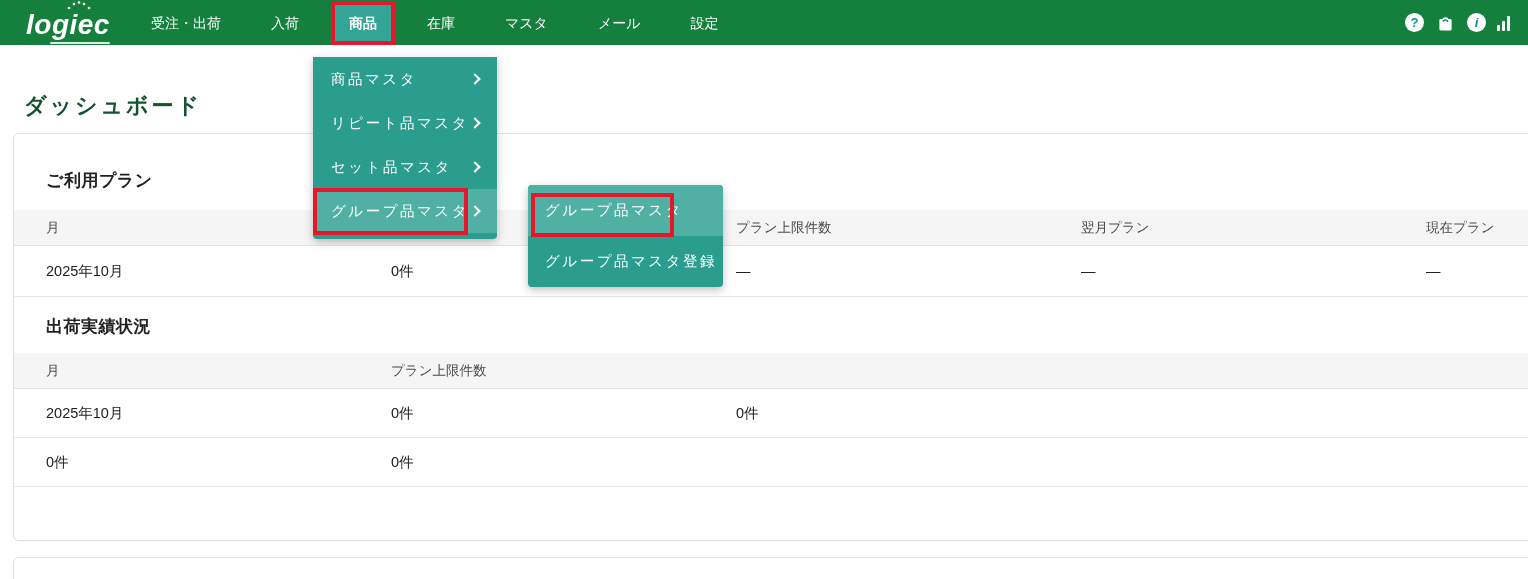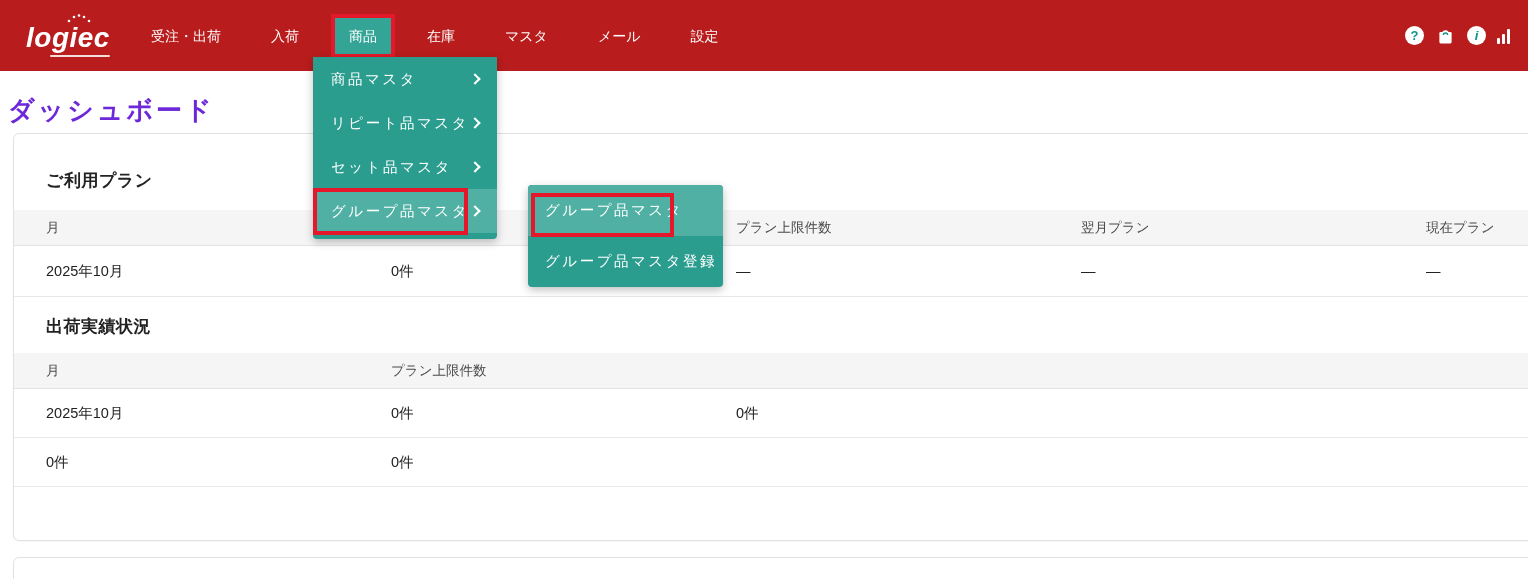--- a/index.html
+++ b/index.html
@@ -6,41 +6,42 @@
   html,body { margin:0; padding:0; }
   body {
     width:1528px; height:579px; position:relative; overflow:hidden;
     background:#ffffff;
     font-family:"Liberation Sans","DejaVu Sans",sans-serif;
     -webkit-font-smoothing:antialiased;
   }
 
   
   .navbar {
-    position:absolute; top:0; left:0; width:1528px; height:71px;
-    background:#b91c1c; display:flex; align-items:center; z-index:30;
+    position:absolute; top:0; left:0; width:1528px; height:45px;
+    background:#15803d; display:flex; align-items:center; z-index:30;
   }
   .logo {
     margin-left:26px; margin-right:16px; position:relative;
     color:#fff; font-style:italic; font-weight:bold; font-size:28px;
     letter-spacing:0.5px; line-height:1; padding-top:4px;
   }
   .logo-dots { position:absolute; top:-7px; left:40px; }
   .logo-tagline {
     position:absolute; bottom:-5px; right:0; width:60px; height:2px;
     background:rgba(255,255,255,0.85); border-radius:1px;
   }
   .nav-items { display:flex; align-items:center; height:57px; }
   .nav-item {
     color:#fff; font-size:14px; padding:0 14px; margin:0 11px;
     height:36px; line-height:36px; white-space:nowrap; cursor:pointer;
   }
   .nav-item.active {
     background:#33a496;
     outline:4px solid #e5182b;
+    font-weight:bold;
   }
   .nav-icons {
     margin-left:auto; margin-right:18px; display:flex; align-items:center; gap:11px;
   }
   .circle-icon {
     width:19px; height:19px; border-radius:50%; background:#fff;
     color:#0d9488; font-size:13px; font-weight:bold; line-height:19px;
     text-align:center; display:inline-block;
   }
   .bars-icon { display:flex; align-items:flex-end; gap:2px; height:16px; }
@@ -79,22 +80,22 @@
     white-space:nowrap;
   }
   .submenu-item.highlighted { background:#4fb0a3; border-radius:4px 4px 0 0; }
   .submenu-redbox {
     position:absolute; left:3px; top:8px; width:143px; height:44px;
     border:4px solid #e5182b; pointer-events:none;
   }
 
   
   .page-title {
-    position:absolute; top:76px; left:8px;
-    font-size:26px; color:#6d28d9; letter-spacing:3px;
+    position:absolute; top:76px; left:24px;
+    font-size:22px; color:#14532d; letter-spacing:3px;
   }
   .card {
     position:absolute; left:13px; width:1530px;
     border:1px solid #e2e2e2; border-radius:6px; background:#fff;
     box-shadow:0 1px 2px rgba(0,0,0,0.04);
   }
   .card-1 { top:133px; height:408px; }
   .card-2 { top:557px; height:60px; }
 
   .section-heading {

